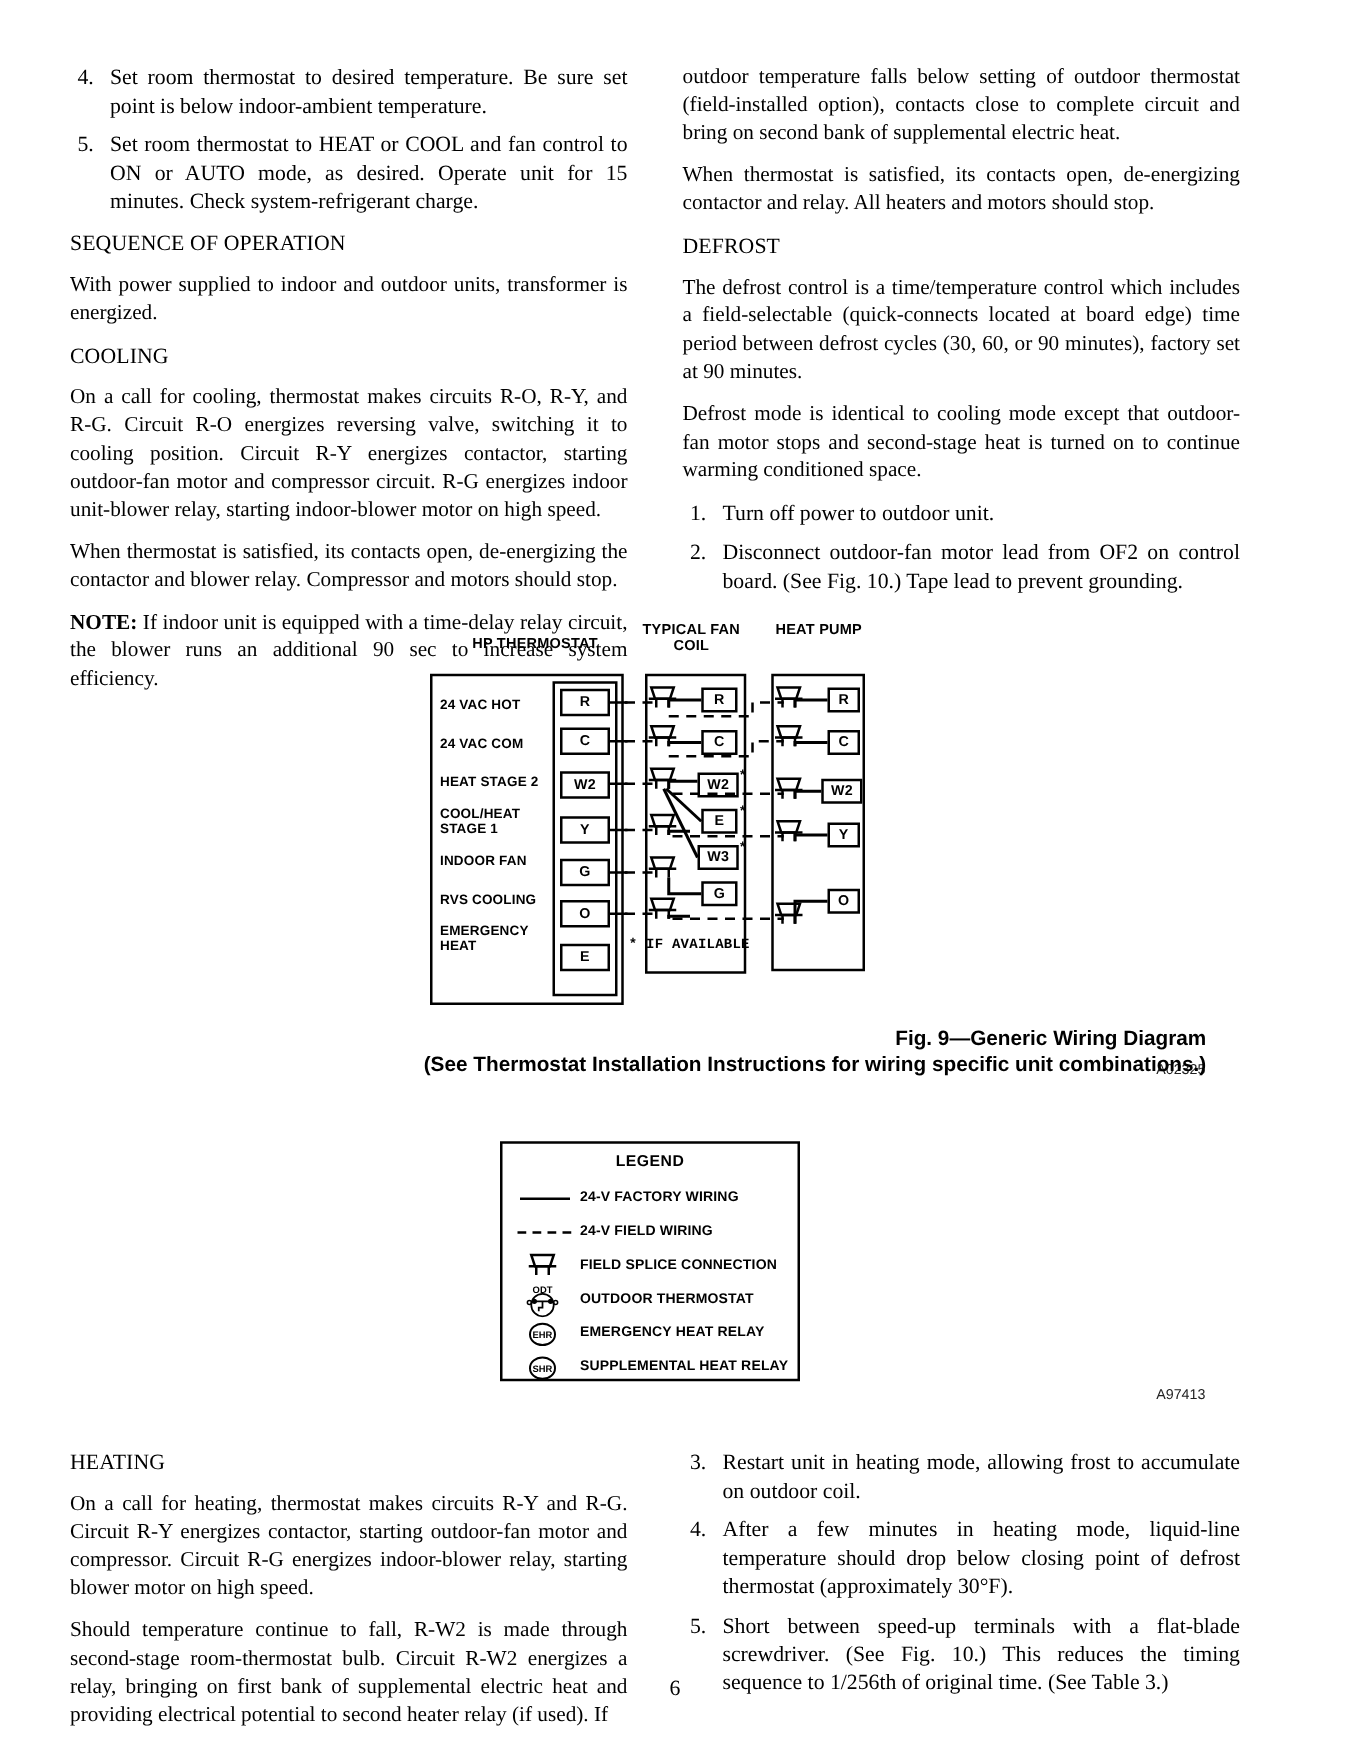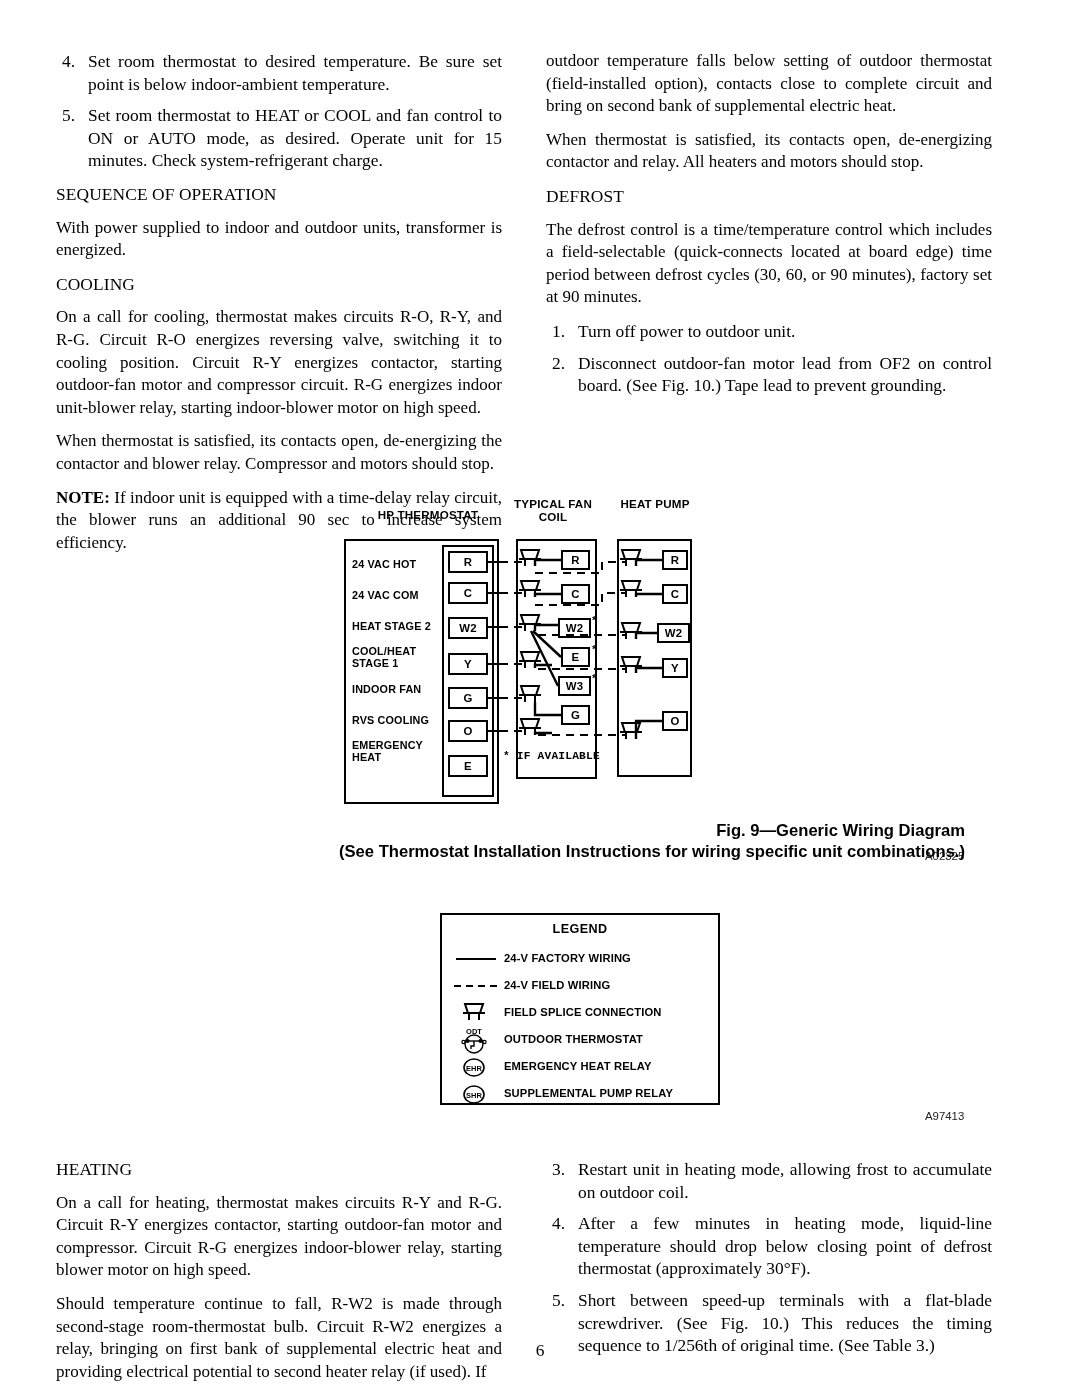--- a/index.html
+++ b/index.html
@@ -73,24 +73,23 @@
     font-size:16.6px;line-height:21px;
   }
   .caption .l2{font-size:16.6px;}
   .figcode{
     position:absolute;font-family:"Liberation Sans", sans-serif;
     font-size:11.4px;color:#222;
   }
 
   
   .legendbox{
-    position:absolute;left:400px;top:913px;width:280px;height:192px;
+    position:absolute;left:400px;top:913px;width:240px;height:192px;
     border:2px solid #000;box-sizing:border-box;background:#fff;
     font-family:"Liberation Sans", sans-serif;
-    margin-left:40px;
   }
   .legend-title{
     position:absolute;left:0;top:7px;width:100%;text-align:center;
     font-size:12.6px;font-weight:bold;letter-spacing:.4px;
   }
   .lrow{position:absolute;left:0;width:100%;height:27px;}
   .lsym{position:absolute;left:8px;top:0;width:52px;height:27px;}
   .ltxt{position:absolute;left:62px;top:6px;font-size:11.2px;font-weight:bold;
         letter-spacing:.15px;white-space:nowrap;}
 
@@ -127,20 +126,21 @@
     <p class="body">When thermostat is satisfied, its contacts open, de-energizing the contactor and blower relay. Compressor and motors should stop.</p>
 
     <p class="body"><b class="note">NOTE:</b><span>  If indoor unit is equipped with a time-delay relay circuit, the blower runs an additional 90 sec to increase system efficiency.</span></p>
   </div>
 
   <div class="col col-right col-top">
     <p class="body">outdoor temperature falls below setting of outdoor thermostat (field-installed option), contacts close to complete circuit and bring on second bank of supplemental electric heat.</p>
     <p class="body">When thermostat is satisfied, its contacts open, de-energizing contactor and relay. All heaters and motors should stop.</p>
     <div class="head">DEFROST</div>
     <p class="body">The defrost control is a time/temperature control which includes a field-selectable (quick-connects located at board edge) time period between defrost cycles (30, 60, or 90 minutes), factory set at 90 minutes.</p>
+    <p class="body">Defrost mode is identical to cooling mode except that outdoor-fan motor stops and second-stage heat is turned on to continue warming conditioned space.</p>
     <ul class="numlist">
       <li>
         <span class="num">1.</span>
         <span class="txt">Turn off power to outdoor unit.</span>
       </li>
       <li>
         <span class="num">2.</span>
         <span class="txt">Disconnect outdoor-fan motor lead from OF2 on control board. (See Fig. 10.) Tape lead to prevent grounding.</span>
       </li>
     </ul>
@@ -358,21 +358,21 @@
       <div class="ltxt">EMERGENCY HEAT RELAY</div>
     </div>
 
     <div class="lrow" style="top:166px;">
       <div class="lsym">
         <svg width="52" height="27" viewBox="0 0 52 27">
           <ellipse cx="24" cy="13.5" rx="10" ry="8.5" fill="none" stroke="#000" stroke-width="1.6"></ellipse>
           <text x="24" y="16.5" font-family="Liberation Sans, sans-serif" font-size="7.5" font-weight="bold" text-anchor="middle" fill="#000">SHR</text>
         </svg>
       </div>
-      <div class="ltxt">SUPPLEMENTAL PUMP RELAY</div>
+      <div class="ltxt">SUPPLEMENTAL HEAT RELAY</div>
     </div>
   </div>
 
   <div class="figcode" style="left:925px;top:1110px;">A97413</div>
 
   <div class="col col-left" style="top:1158px;">
     <div class="head">HEATING</div>
     <p class="body">On a call for heating, thermostat makes circuits R-Y and R-G. Circuit R-Y energizes contactor, starting outdoor-fan motor and compressor. Circuit R-G energizes indoor-blower relay, starting blower motor on high speed.</p>
     <p class="body">Should temperature continue to fall, R-W2 is made through second-stage room-thermostat bulb. Circuit R-W2 energizes a relay, bringing on first bank of supplemental electric heat and providing electrical potential to second heater relay (if used). If</p>
   </div>

